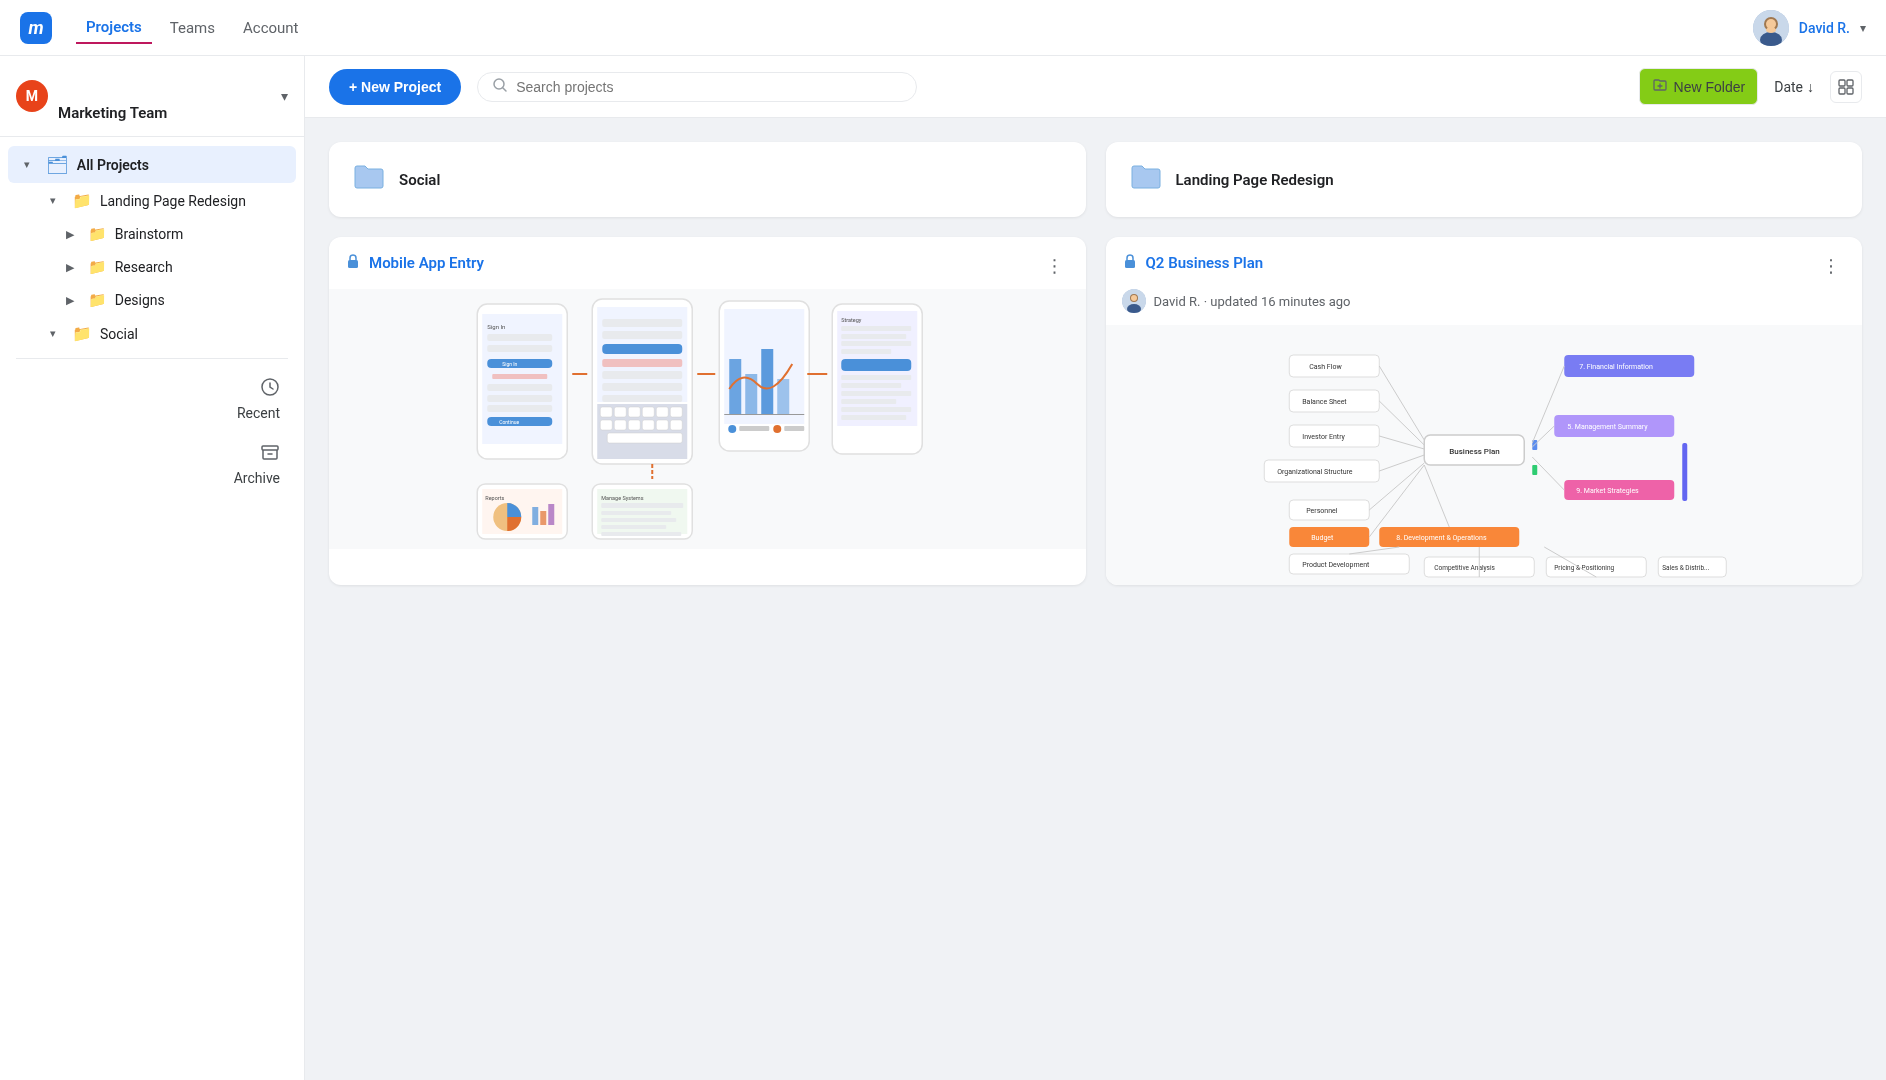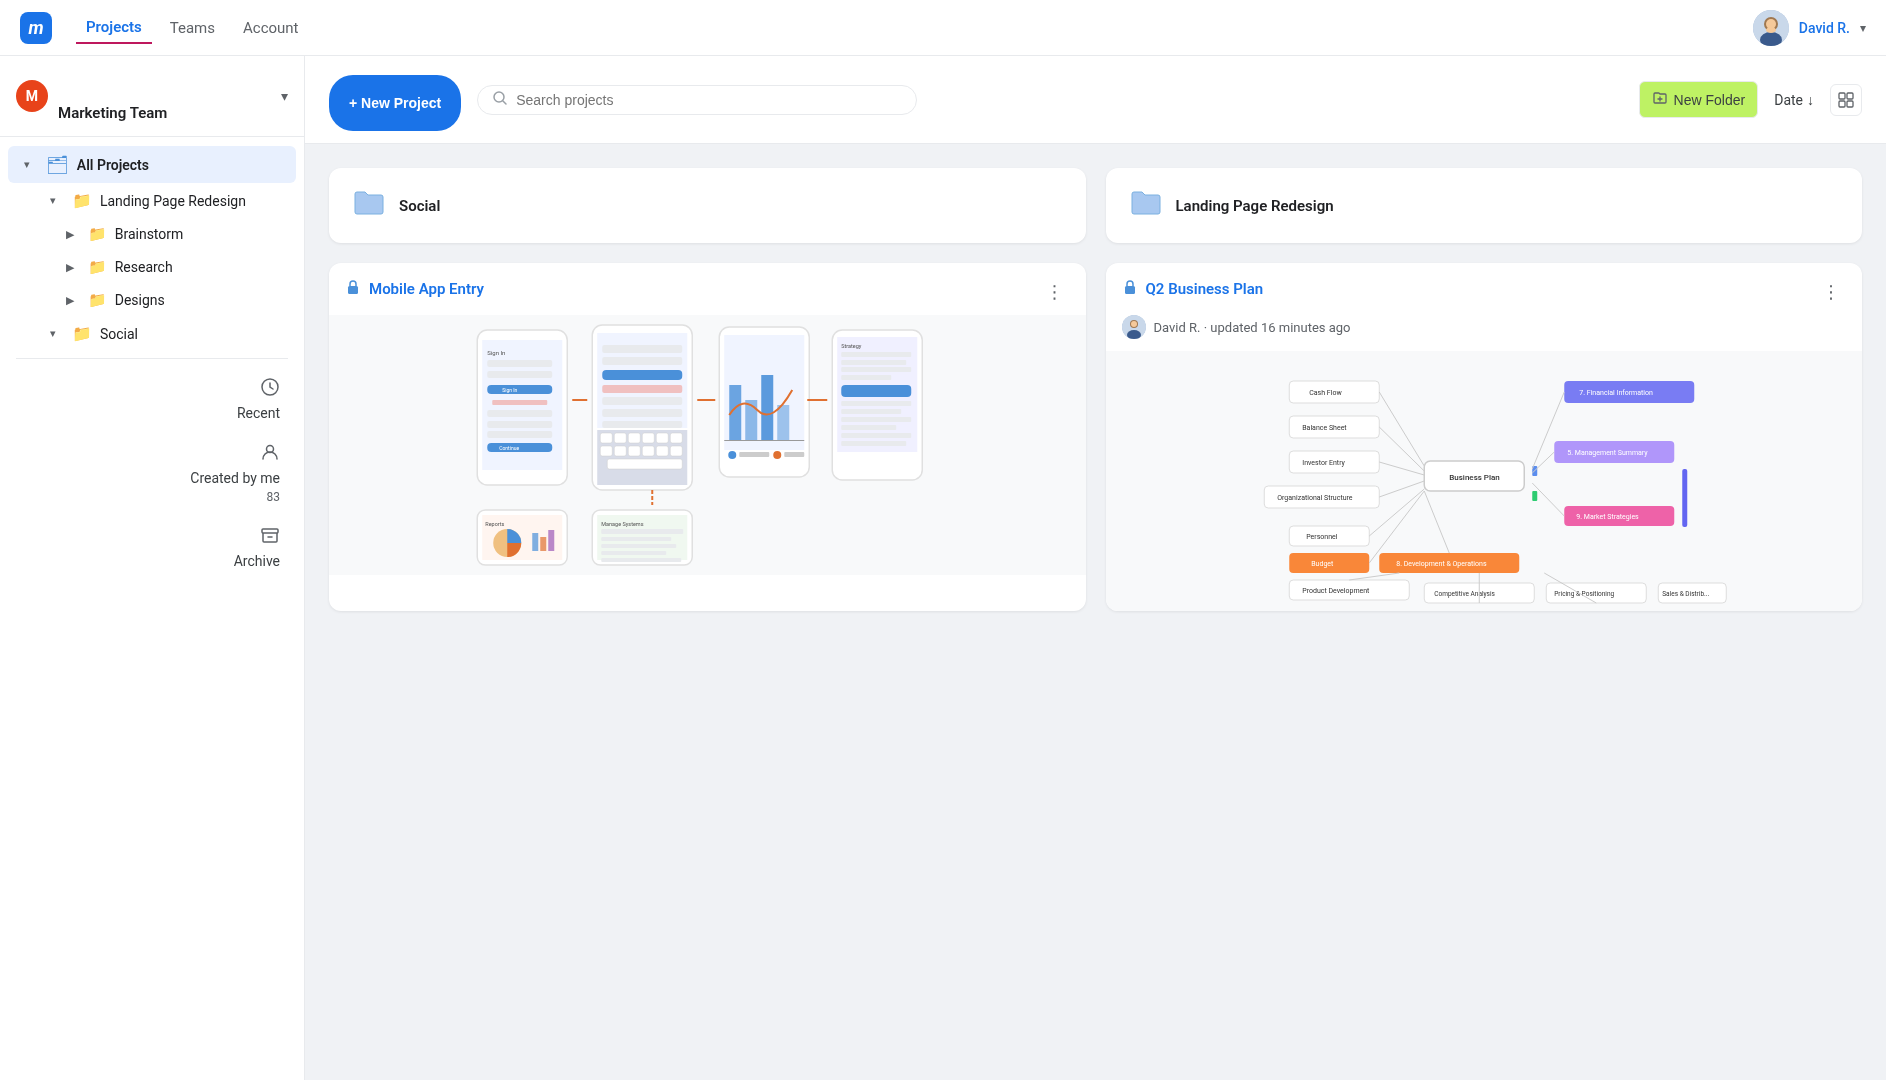--- a/index.html
+++ b/index.html
@@ -183,29 +183,28 @@
       align-items: center;
       gap: 16px;
       border-bottom: 1px solid #e8eaed;
       flex-shrink: 0;
     }
     .new-project-btn {
       background: #1a73e8;
       color: #fff;
       border: none;
       border-radius: 24px;
-      padding: 20px 20px;
+      padding: 10px 20px;
       font-size: 14px;
       font-weight: 600;
       cursor: pointer;
       display: flex;
       align-items: center;
       gap: 6px;
       white-space: nowrap;
-      margin-top: 7px;
     }
 
     .search-bar {
       flex: 1;
       max-width: 440px;
       display: flex;
       align-items: center;
       border: 1px solid #e8eaed;
       border-radius: 17px;
       padding: 4px 14px;
@@ -228,21 +227,21 @@
       align-items: center;
       gap: 16px;
     }
     .new-folder-btn {
       display: flex;
       align-items: center;
       gap: 6px;
       padding: 8px 12px;
       border: 1px solid #e8eaed;
       border-radius: 6px;
-      background: #bef264;
+      background: #84cc16;
       cursor: pointer;
       font-size: 14px;
       color: #3c4043;
     }
     .date-sort {
       display: flex;
       align-items: center;
       gap: 4px;
       font-size: 14px;
       color: #3c4043;
@@ -430,30 +429,20 @@
       <div class="sidebar-nav-item">
         <span class="sidebar-nav-icon">
           <svg width="20" height="20" viewBox="0 0 20 20" fill="none">
             <circle cx="10" cy="10" r="8" stroke="#5f6368" stroke-width="1.5"></circle>
             <path d="M10 6v4l3 2" stroke="#5f6368" stroke-width="1.5" stroke-linecap="round"></path>
           </svg>
         </span>
         <span class="sidebar-nav-label">Recent</span>
       </div>
 
-      <div class="sidebar-nav-item">
-        <span class="sidebar-nav-icon">
-          <svg width="20" height="20" viewBox="0 0 20 20" fill="none">
-            <circle cx="10" cy="7" r="3.5" stroke="#5f6368" stroke-width="1.5"></circle>
-            <path d="M3 17c0-3.866 3.134-7 7-7s7 3.134 7 7" stroke="#5f6368" stroke-width="1.5" stroke-linecap="round"></path>
-          </svg>
-        </span>
-        <span class="sidebar-nav-label">Created by me</span>
-        <span class="sidebar-nav-badge">83</span>
-      </div>
 
 
       <div class="sidebar-nav-item">
         <span class="sidebar-nav-icon">
           <svg width="20" height="20" viewBox="0 0 20 20" fill="none">
             <rect x="2" y="4" width="16" height="4" rx="1" stroke="#5f6368" stroke-width="1.5"></rect>
             <path d="M3 8v8a1 1 0 001 1h12a1 1 0 001-1V8" stroke="#5f6368" stroke-width="1.5"></path>
             <path d="M8 12h4" stroke="#5f6368" stroke-width="1.5" stroke-linecap="round"></path>
           </svg>
         </span>

